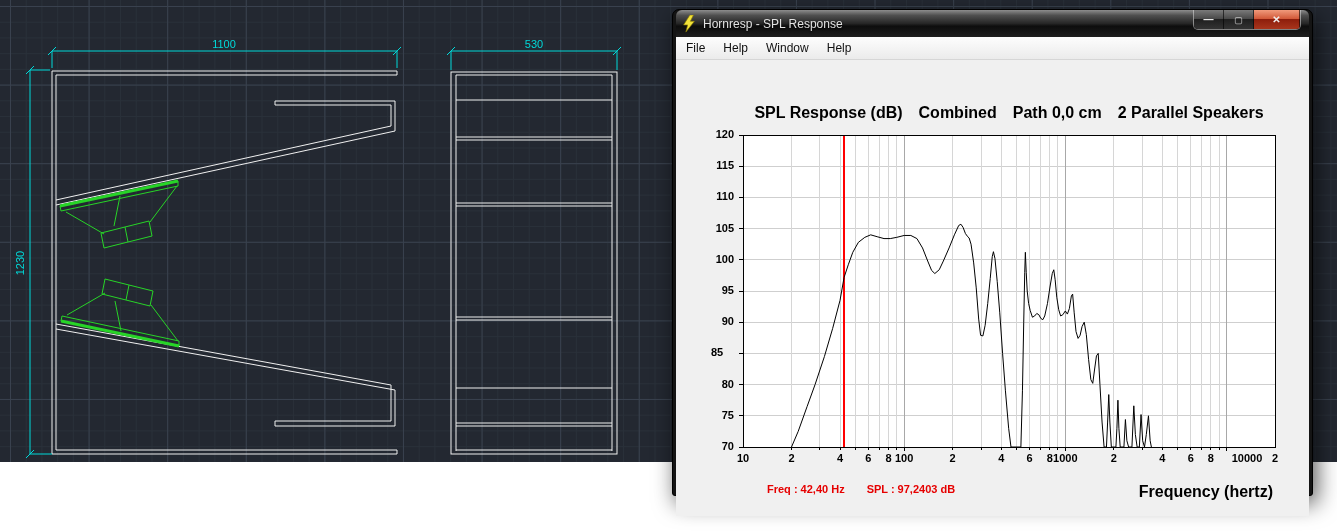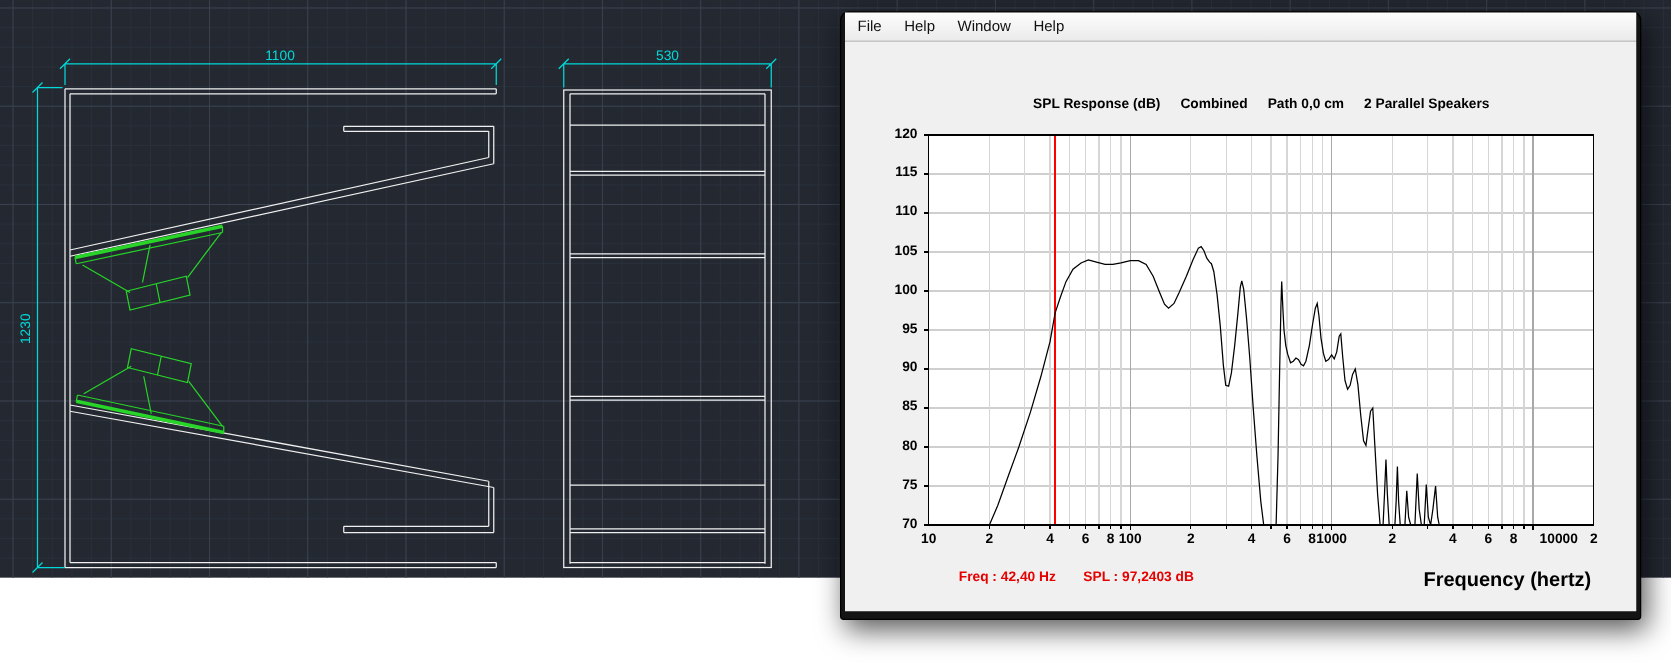--- a/index.html
+++ b/index.html
@@ -53,21 +53,21 @@
     background:linear-gradient(180deg,#fdfdfd,#ebebeb);
     border-bottom:1px solid #d6d6d6;font-size:12px;color:#111;
   }
   .menu-item{padding:0 8px;margin-left:2px;}
   .client{
     position:relative;background:#f0f0f0;height:456px;box-sizing:border-box;
   }
   .chart-title{
     position:absolute;left:67px;top:44px;width:532px;
     display:flex;justify-content:center;gap:16px;
-    font-size:11px;font-weight:bold;color:#000;white-space:nowrap;
+    font-size:16px;font-weight:bold;color:#000;white-space:nowrap;
   }
   .plot-wrap{position:absolute;left:59px;top:74px;}
   .ylab{position:absolute;width:34px;text-align:right;font-size:11px;font-weight:bold;color:#000;}
   .xlab{position:absolute;top:392px;transform:translateX(-50%);font-size:11px;font-weight:bold;color:#000;white-space:nowrap;}
   .status-row{
     position:absolute;left:67px;top:423px;display:flex;gap:22px;
     font-size:11px;font-weight:bold;color:#e60000;padding-left:24px;
   }
   .freq-axis-label{
     position:absolute;right:36px;top:423px;font-size:16px;font-weight:bold;color:#000;
@@ -115,20 +115,37 @@
       <path d="M451,51 H617 M451,51 V70 M617,51 V70 M447,55 L455,47 M613,55 L621,47"></path>
       <path d="M30,70 V454 M30,70 H50 M30,454 H52 M26,74 L34,66 M26,458 L34,450"></path>
     </g>
     <text x="224" y="48" fill="#00d9d9" text-anchor="middle">1100</text>
     <text x="534" y="48" fill="#00d9d9" text-anchor="middle">530</text>
     <text x="24" y="263" fill="#00d9d9" text-anchor="middle" transform="rotate(-90 24 263)">1230</text>
   </svg>
 </div>
 
 <div class="window">
+  <div class="titlebar">
+    <svg class="app-icon" viewBox="0 0 16 20">
+      <polygon points="9,0 2,11 6.5,11 4.5,19 14,7 9.5,7 13,0" fill="#f2e23a" stroke="#8a7b00" stroke-width="0.7"></polygon>
+    </svg>
+    <span class="window-title">Hornresp - SPL Response</span>
+    <div class="caption-buttons">
+      <div class="cap-btn min">
+        <span>—</span>
+      </div>
+      <div class="cap-btn max">
+        <span>▢</span>
+      </div>
+      <div class="cap-btn close">
+        <span>✕</span>
+      </div>
+    </div>
+  </div>
 
   <div class="menubar">
     <div class="menu-item">File</div>
     <div class="menu-item">Help</div>
     <div class="menu-item">Window</div>
     <div class="menu-item">Help</div>
   </div>
 
   <div class="client">
     <div class="chart-title">
@@ -221,21 +238,21 @@
         </svg>
     </div>
     <div id="ylabs">
         <div class="ylab" style="left: 24px; top: 68px;">120</div>
         <div class="ylab" style="left: 24px; top: 99.2px;">115</div>
         <div class="ylab" style="left: 24px; top: 130.4px;">110</div>
         <div class="ylab" style="left: 24px; top: 161.6px;">105</div>
         <div class="ylab" style="left: 24px; top: 192.8px;">100</div>
         <div class="ylab" style="left: 24px; top: 224px;">95</div>
         <div class="ylab" style="left: 24px; top: 255.2px;">90</div>
-        <div class="ylab" style="left: 24px; top: 286.4px;">85</div>
+        <div class="ylab" style="left: 24px; top: 286.4px; text-align: center;">85</div>
         <div class="ylab" style="left: 24px; top: 317.6px;">80</div>
         <div class="ylab" style="left: 24px; top: 348.8px;">75</div>
         <div class="ylab" style="left: 24px; top: 380px;">70</div>
       </div>
     <div id="xlabs">
         <div class="xlab" style="left: 67px;">10</div>
         <div class="xlab" style="left: 115.515px;">2</div>
         <div class="xlab" style="left: 164.029px;">4</div>
         <div class="xlab" style="left: 192.408px;">6</div>
         <div class="xlab" style="left: 212.544px;">8</div>

